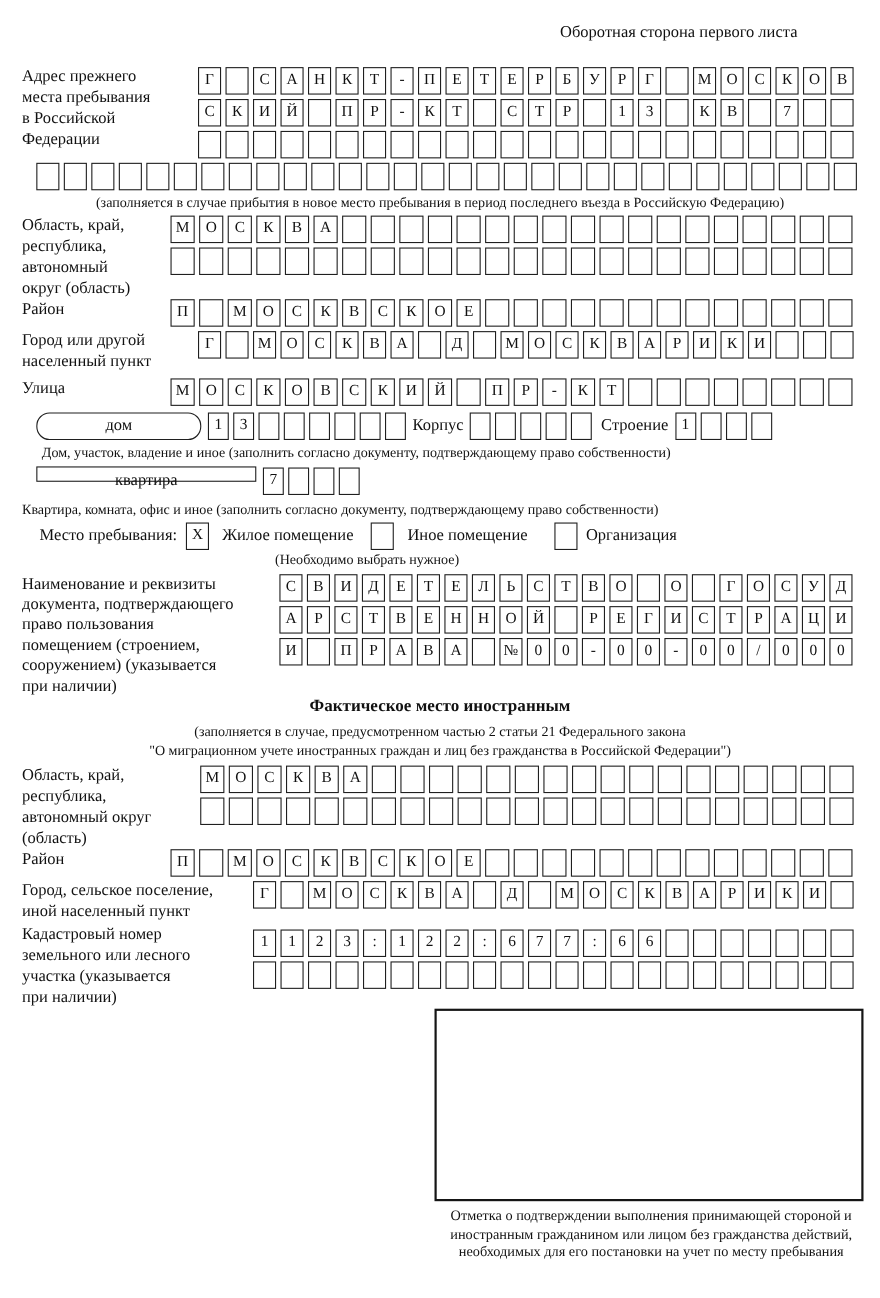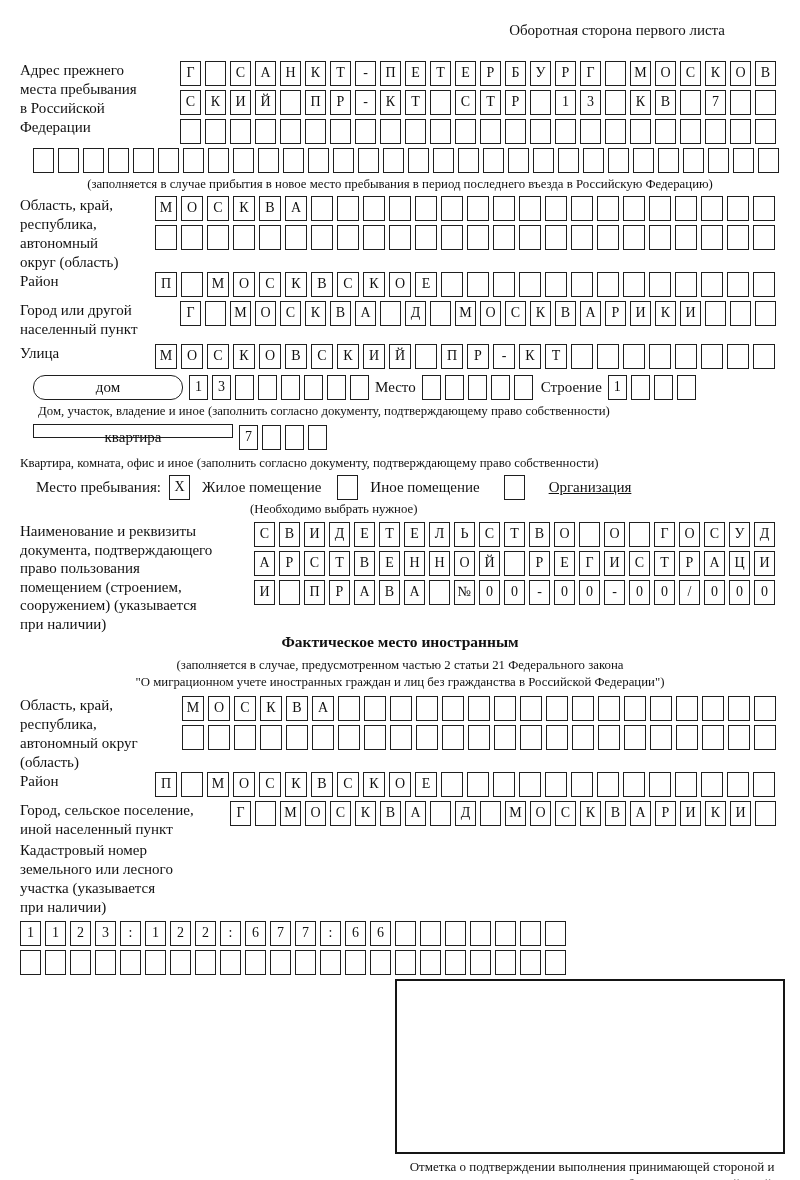--- a/index.html
+++ b/index.html
@@ -68,41 +68,41 @@
   </div>
 
   <div class="field" style="margin-top:5px;">
     <div class="lbl" style="width:135px;">Улица</div>
     <div class="cellrow p26"><span class="cell">М</span><span class="cell">О</span><span class="cell">С</span><span class="cell">К</span><span class="cell">О</span><span class="cell">В</span><span class="cell">С</span><span class="cell">К</span><span class="cell">И</span><span class="cell">Й</span><span class="cell"></span><span class="cell">П</span><span class="cell">Р</span><span class="cell">-</span><span class="cell">К</span><span class="cell">Т</span><span class="cell"></span><span class="cell"></span><span class="cell"></span><span class="cell"></span><span class="cell"></span><span class="cell"></span><span class="cell"></span><span class="cell"></span></div>
   </div>
 
   <div class="row" style="margin-top:2px;align-items:flex-start;">
     <div class="labelbox" style="width:150px;height:25px;line-height:22px;margin-left:13px;margin-right:6px;border-radius:12px;">дом</div>
     <div class="cellrow p23"><span class="cell">1</span><span class="cell">3</span><span class="cell"></span><span class="cell"></span><span class="cell"></span><span class="cell"></span><span class="cell"></span><span class="cell"></span></div>
-    <span class="inl-lbl" style="margin:0 6px 0 2px;">Место</span>
+    <span class="inl-lbl" style="margin:0 6px 0 2px;">Корпус</span>
     <div class="cellrow p23"><span class="cell"></span><span class="cell"></span><span class="cell"></span><span class="cell"></span><span class="cell"></span></div>
     <span class="inl-lbl" style="margin:0 6px 0 4px;">Строение</span>
     <div class="cellrow p23"><span class="cell">1</span><span class="cell"></span><span class="cell"></span><span class="cell"></span></div>
   </div>
   <div class="note" style="margin-left:18px;margin-top:0px;">Дом, участок, владение и иное (заполнить согласно документу, подтверждающему право собственности)</div>
 
   <div class="row" style="margin-top:5px;align-items:flex-start;">
     <div class="labelbox" style="width:200px;height:14px;line-height:25px;margin-left:13px;margin-right:6px;">квартира</div>
     <div class="cellrow p23" style="margin-top:1px;"><span class="cell">7</span><span class="cell"></span><span class="cell"></span><span class="cell"></span></div>
   </div>
   <div class="note" style="margin-top:2px;">Квартира, комната, офис и иное (заполнить согласно документу, подтверждающему право собственности)</div>
 
   <div class="stayrow">
     <span>Место пребывания:</span>
     <span class="chk" style="margin-left:8px;">X</span>
     <span style="margin-left:12px;">Жилое помещение</span>
     <span class="chk" style="margin-left:16px;"></span>
     <span style="margin-left:12px;">Иное помещение</span>
     <span class="chk" style="margin-left:24px;"></span>
-    <span style="margin-left:24px;text-decoration:underline;">Организация</span>
+    <span style="margin-left:8px;">Организация</span>
   </div>
   <div class="note" style="margin-left:230px;margin-top:2px;">(Необходимо выбрать нужное)</div>
 
   <div class="field" style="margin-top:5px;">
     <div class="lbl" style="width:234px;line-height:18.5px;">Наименование и реквизиты<br>документа, подтверждающего<br>право пользования<br>помещением (строением,<br>сооружением) (указывается<br>при наличии)</div>
     <div>
       <div class="cellrow"><span class="cell">С</span><span class="cell">В</span><span class="cell">И</span><span class="cell">Д</span><span class="cell">Е</span><span class="cell">Т</span><span class="cell">Е</span><span class="cell">Л</span><span class="cell">Ь</span><span class="cell">С</span><span class="cell">Т</span><span class="cell">В</span><span class="cell">О</span><span class="cell"></span><span class="cell">О</span><span class="cell"></span><span class="cell">Г</span><span class="cell">О</span><span class="cell">С</span><span class="cell">У</span><span class="cell">Д</span></div>
       <div class="cellrow"><span class="cell">А</span><span class="cell">Р</span><span class="cell">С</span><span class="cell">Т</span><span class="cell">В</span><span class="cell">Е</span><span class="cell">Н</span><span class="cell">Н</span><span class="cell">О</span><span class="cell">Й</span><span class="cell"></span><span class="cell">Р</span><span class="cell">Е</span><span class="cell">Г</span><span class="cell">И</span><span class="cell">С</span><span class="cell">Т</span><span class="cell">Р</span><span class="cell">А</span><span class="cell">Ц</span><span class="cell">И</span></div>
       <div class="cellrow"><span class="cell">И</span><span class="cell"></span><span class="cell">П</span><span class="cell">Р</span><span class="cell">А</span><span class="cell">В</span><span class="cell">А</span><span class="cell"></span><span class="cell">№</span><span class="cell">0</span><span class="cell">0</span><span class="cell">-</span><span class="cell">0</span><span class="cell">0</span><span class="cell">-</span><span class="cell">0</span><span class="cell">0</span><span class="cell">/</span><span class="cell">0</span><span class="cell">0</span><span class="cell">0</span></div>
     </div>
@@ -122,21 +122,21 @@
   <div class="field">
     <div class="lbl" style="width:135px;">Район</div>
     <div class="cellrow p26"><span class="cell">П</span><span class="cell"></span><span class="cell">М</span><span class="cell">О</span><span class="cell">С</span><span class="cell">К</span><span class="cell">В</span><span class="cell">С</span><span class="cell">К</span><span class="cell">О</span><span class="cell">Е</span><span class="cell"></span><span class="cell"></span><span class="cell"></span><span class="cell"></span><span class="cell"></span><span class="cell"></span><span class="cell"></span><span class="cell"></span><span class="cell"></span><span class="cell"></span><span class="cell"></span><span class="cell"></span><span class="cell"></span></div>
   </div>
 
   <div class="field">
     <div class="lbl" style="width:213px;">Город, сельское поселение,<br>иной населенный пункт</div>
     <div class="cellrow"><span class="cell">Г</span><span class="cell"></span><span class="cell">М</span><span class="cell">О</span><span class="cell">С</span><span class="cell">К</span><span class="cell">В</span><span class="cell">А</span><span class="cell"></span><span class="cell">Д</span><span class="cell"></span><span class="cell">М</span><span class="cell">О</span><span class="cell">С</span><span class="cell">К</span><span class="cell">В</span><span class="cell">А</span><span class="cell">Р</span><span class="cell">И</span><span class="cell">К</span><span class="cell">И</span><span class="cell"></span></div>
   </div>
 
-  <div class="field" style="margin-top:2px;flex-direction:column;">
+  <div class="field" style="margin-top:2px;">
     <div class="lbl" style="width:213px;">Кадастровый номер<br>земельного или лесного<br>участка (указывается<br>при наличии)</div>
     <div style="padding-top:4px;font-family:Liberation Serif, serif;">
       <div class="cellrow"><span class="cell">1</span><span class="cell">1</span><span class="cell">2</span><span class="cell">3</span><span class="cell">:</span><span class="cell">1</span><span class="cell">2</span><span class="cell">2</span><span class="cell">:</span><span class="cell">6</span><span class="cell">7</span><span class="cell">7</span><span class="cell">:</span><span class="cell">6</span><span class="cell">6</span><span class="cell"></span><span class="cell"></span><span class="cell"></span><span class="cell"></span><span class="cell"></span><span class="cell"></span><span class="cell"></span></div>
       <div class="cellrow"><span class="cell"></span><span class="cell"></span><span class="cell"></span><span class="cell"></span><span class="cell"></span><span class="cell"></span><span class="cell"></span><span class="cell"></span><span class="cell"></span><span class="cell"></span><span class="cell"></span><span class="cell"></span><span class="cell"></span><span class="cell"></span><span class="cell"></span><span class="cell"></span><span class="cell"></span><span class="cell"></span><span class="cell"></span><span class="cell"></span><span class="cell"></span><span class="cell"></span></div>
     </div>
   </div>
 
   <div class="stamp-box"></div>
   <div class="stamp-note">Отметка о подтверждении выполнения принимающей стороной и иностранным гражданином или лицом без гражданства действий, необходимых для его постановки на учет по месту пребывания</div>
 

